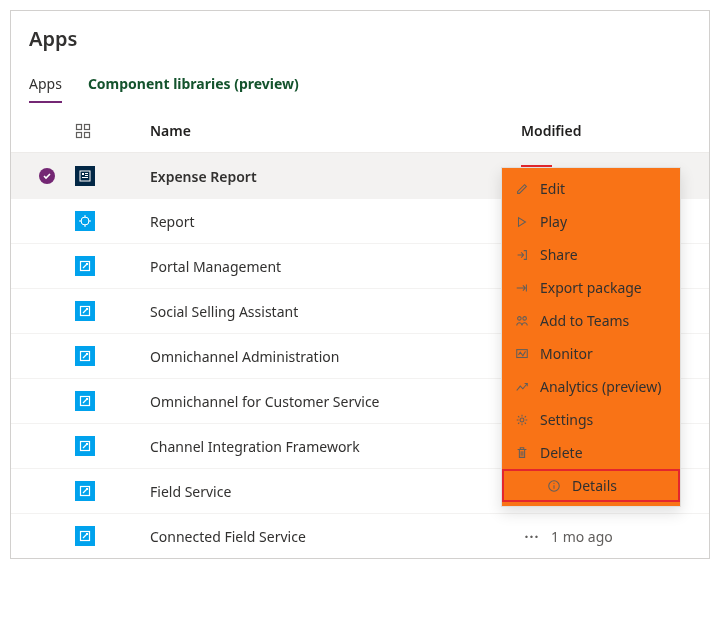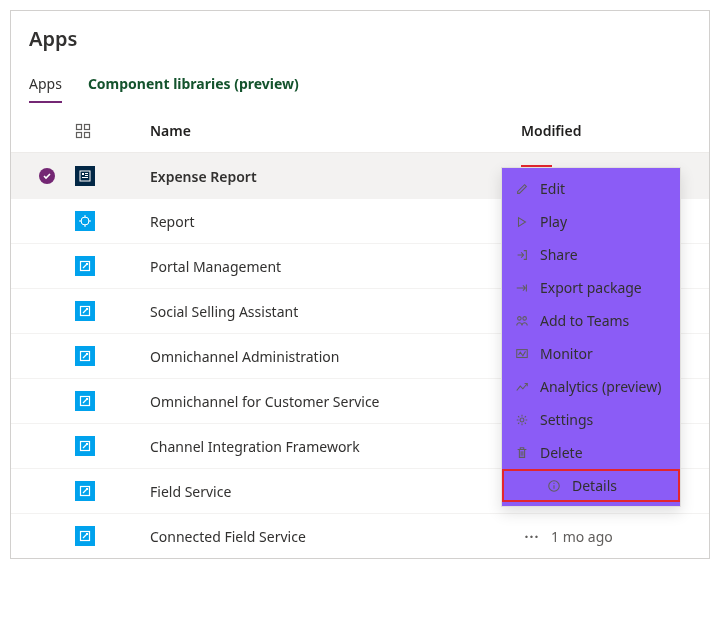--- a/index.html
+++ b/index.html
@@ -98,21 +98,21 @@
     border: 2px solid #e3262d;
     padding: 0 2px;
     margin-right: 6px;
     display:inline-block;
     line-height:18px;
   }
   
   .menu {
     position: absolute;
     width: 180px;
-    background: #8b5cf6;
+    background: #f97316;
     border: 1px solid #e1dfdd;
     box-shadow: 0 6px 14px rgba(0,0,0,0.12);
     padding: 4px 0;
   }
   .menu-item {
     display: flex;
     align-items: center;
     gap: 10px;
     padding: 7px 12px;
     cursor: pointer;

